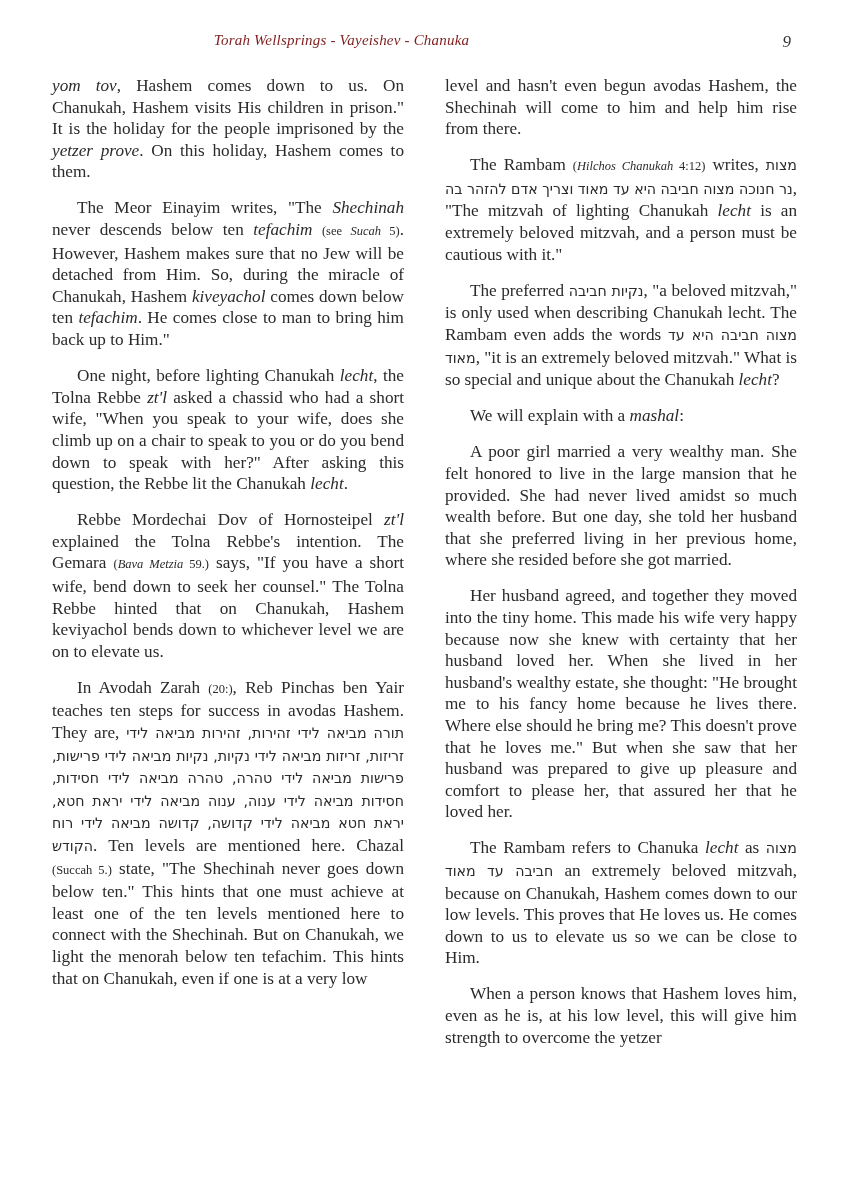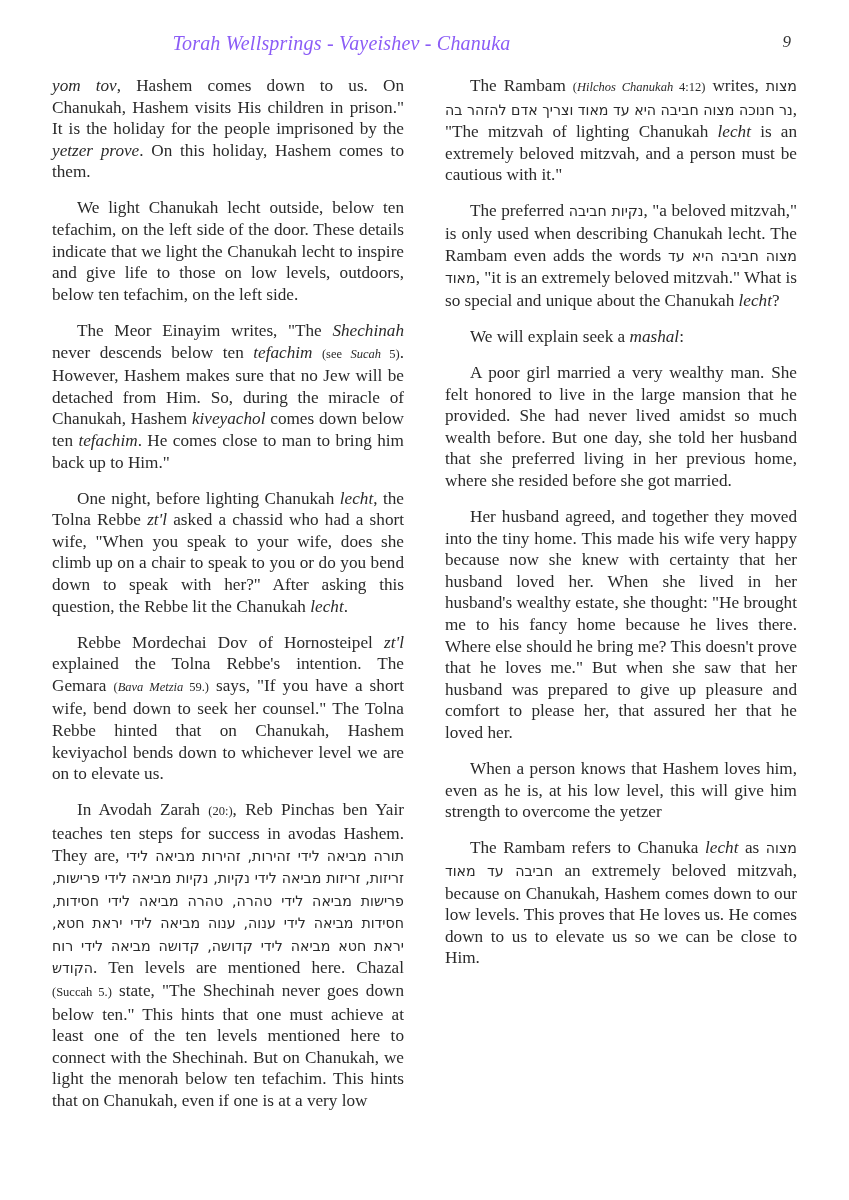--- a/index.html
+++ b/index.html
@@ -1,20 +1,20 @@
 <!DOCTYPE html>
 <html><head>
 <meta charset="utf-8">
 <style>
   html, body { margin: 0; padding: 0; background: #ffffff; }
   body { width: 849px; height: 1200px; position: relative; overflow: hidden;
          font-family: "Liberation Serif", "DejaVu Serif", serif; color: #2a2a2a; }
   .header { position: absolute; top: 30px; left: 0; width: 849px; height: 26px; }
   .header-title { position: absolute; left: 0; width: 683px; text-align: center; top: 2px;
-                  font-style: italic; font-size: 20px; letter-spacing: 0.2px; color: #8b5cf6; }
+                  font-style: italic; font-size: 15px; letter-spacing: 0.2px; color: #7f1d1d; }
   .page-num { position: absolute; right: 58px; top: 2px; font-style: italic; font-size: 17px; color: #333; }
   .col { position: absolute; top: 75px; width: 352px; font-size: 17.2px; line-height: 21.6px;
          text-align: justify; hyphens: none; }
   .col.left { left: 52px; }
   .col.right { left: 445px; }
   .col p { margin: 0 0 14.5px 0; text-indent: 25px; }
   .col p.cont { text-indent: 0; }
   .it { font-style: italic; }
   .ref { font-size: 12.5px; }
   .ref .it { font-style: italic; margin-top: 36px; }
@@ -24,40 +24,40 @@
 <body>
 
 <div class="header">
   <div class="header-title">Torah Wellsprings - Vayeishev - Chanuka</div>
   <div class="page-num">9</div>
 </div>
 
 <div class="col left">
   <p class="cont"><span class="it">yom tov</span><span>, Hashem comes down to us. On Chanukah, Hashem visits His children in prison." It is the holiday for the people imprisoned by the </span><span class="it">yetzer prove</span><span>. On this holiday, Hashem comes to them.</span></p>
 
-  <p>We light Chanukah lecht outside, below ten tefachim, on the left side of the door. These details indicate that we light the Chanukah lecht to inspire and give life to those on low levels, outdoors, below ten tefachim, on the left side.</p>
 
   <p><span>The Meor Einayim writes, "The </span><span class="it">Shechinah</span><span> never descends below ten </span><span class="it">tefachim</span> <span class="ref"><span>(see </span><span class="it">Sucah</span><span> 5)</span></span><span>. However, Hashem makes sure that no Jew will be detached from Him. So, during the miracle of Chanukah, Hashem </span><span class="it">kiveyachol</span><span> comes down below ten </span><span class="it">tefachim</span><span>. He comes close to man to bring him back up to Him."</span></p>
 
   <p><span>One night, before lighting Chanukah </span><span class="it">lecht</span><span>, the Tolna Rebbe </span><span class="it">zt'l</span><span> asked a chassid who had a short wife, "When you speak to your wife, does she climb up on a chair to speak to you or do you bend down to speak with her?" After asking this question, the Rebbe lit the Chanukah </span><span class="it">lecht</span><span>.</span></p>
 
   <p><span>Rebbe Mordechai Dov of Hornosteipel </span><span class="it">zt'l</span><span> explained the Tolna Rebbe's intention. The Gemara </span><span class="ref"><span>(</span><span class="it">Bava Metzia</span><span> 59.)</span></span><span> says, "If you have a short wife, bend down to seek her counsel." The Tolna Rebbe hinted that on Chanukah, Hashem keviyachol bends down to whichever level we are on to elevate us.</span></p>
 
   <p><span>In Avodah Zarah </span><span class="ref">(20:)</span><span>, Reb Pinchas ben Yair teaches ten steps for success in avodas Hashem. They are, </span><span class="heb" dir="rtl">תורה מביאה לידי זהירות, זהירות מביאה לידי זריזות, זריזות מביאה לידי נקיות, נקיות מביאה לידי פרישות, פרישות מביאה לידי טהרה, טהרה מביאה לידי חסידות, חסידות מביאה לידי ענוה, ענוה מביאה לידי יראת חטא, יראת חטא מביאה לידי קדושה, קדושה מביאה לידי רוח הקודש</span><span>. Ten levels are mentioned here. Chazal </span><span class="ref">(Succah 5.)</span><span> state, "The Shechinah never goes down below ten." This hints that one must achieve at least one of the ten levels mentioned here to connect with the Shechinah. But on Chanukah, we light the menorah below ten tefachim. This hints that on Chanukah, even if one is at a very low</span></p>
 </div>
 
 <div class="col right">
+  <p class="cont">level and hasn't even begun avodas Hashem, the Shechinah will come to him and help him rise from there.</p>
 
   <p><span>The Rambam </span><span class="ref"><span>(</span><span class="it">Hilchos Chanukah</span><span> 4:12)</span></span><span> writes, </span><span class="heb" dir="rtl">מצות נר חנוכה מצוה חביבה היא עד מאוד וצריך אדם להזהר בה</span><span>, "The mitzvah of lighting Chanukah </span><span class="it">lecht</span><span> is an extremely beloved mitzvah, and a person must be cautious with it."</span></p>
 
   <p><span>The preferred </span><span class="heb" dir="rtl">נקיות חביבה</span><span>, "a beloved mitzvah," is only used when describing Chanukah lecht. The Rambam even adds the words </span><span class="heb" dir="rtl">מצוה חביבה היא עד מאוד</span><span>, "it is an extremely beloved mitzvah." What is so special and unique about the Chanukah </span><span class="it">lecht</span><span>?</span></p>
 
 
-  <p><span>We will explain seek a </span><span class="it">mashal</span><span>:</span></p>
+  <p><span>We will explain with a </span><span class="it">mashal</span><span>:</span></p>
 
   <p>A poor girl married a very wealthy man. She felt honored to live in the large mansion that he provided. She had never lived amidst so much wealth before. But one day, she told her husband that she preferred living in her previous home, where she resided before she got married.</p>
 
   <p>Her husband agreed, and together they moved into the tiny home. This made his wife very happy because now she knew with certainty that her husband loved her. When she lived in her husband's wealthy estate, she thought: "He brought me to his fancy home because he lives there. Where else should he bring me? This doesn't prove that he loves me." But when she saw that her husband was prepared to give up pleasure and comfort to please her, that assured her that he loved her.</p>
 
+  <p><span>The Rambam refers to Chanuka </span><span class="it">lecht</span><span> as </span><span class="heb" dir="rtl">מצוה חביבה עד מאוד</span><span> an extremely beloved mitzvah, because on Chanukah, Hashem comes down to our low levels. This proves that He loves us. He comes down to us to elevate us so we can be close to Him.</span></p>
+
   <p>When a person knows that Hashem loves him, even as he is, at his low level, this will give him strength to overcome the yetzer</p>
-
-  <p><span>The Rambam refers to Chanuka </span><span class="it">lecht</span><span> as </span><span class="heb" dir="rtl">מצוה חביבה עד מאוד</span><span> an extremely beloved mitzvah, because on Chanukah, Hashem comes down to our low levels. This proves that He loves us. He comes down to us to elevate us so we can be close to Him.</span></p>
 </div>
 
 </body></html>

